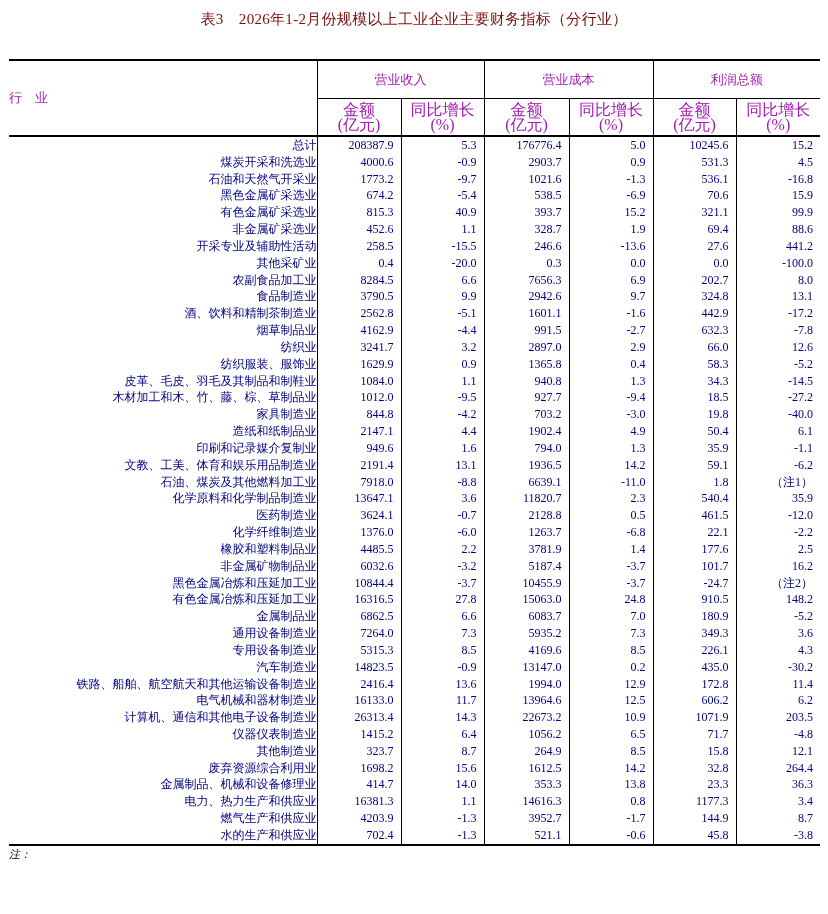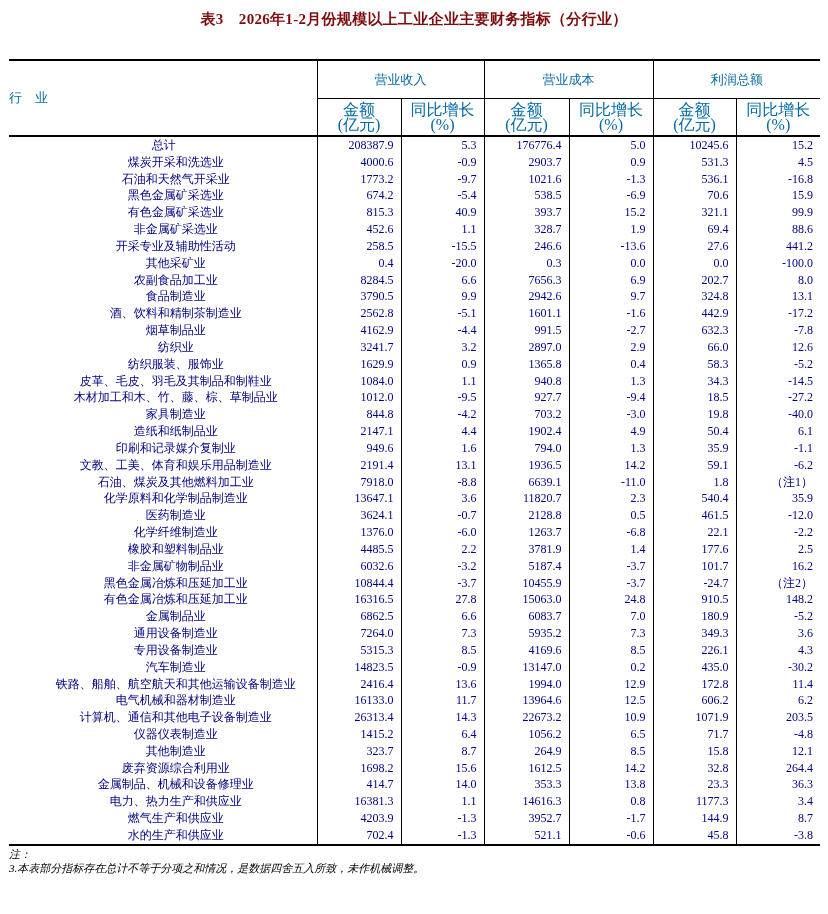--- a/index.html
+++ b/index.html
@@ -2,47 +2,47 @@
 <html><head>
 <meta charset="utf-8">
 <style>
   html,body{margin:0;padding:0;background:#ffffff;}
   .page{
     width:828px;height:914px;background:#ffffff;overflow:hidden;
     font-family:"Liberation Serif","DejaVu Serif",serif;
     position:relative;
   }
   .title{
-    padding-top:10px;text-align:center;font-size:15px;font-weight:bold;
+    padding-top:10px;text-align:center;font-size:15px;font-weight:normal;
     color:#7e0d0d;white-space:pre;letter-spacing:0.3px;
   }
   table.fin{
     border-collapse:collapse;table-layout:fixed;
     margin:30px 0 0 9px;width:811px;
     border-top:2px solid #000;border-bottom:2px solid #000;
   }
-  thead th{font-weight:normal;color:#0369a1;padding:0;}
+  thead th{font-weight:normal;color:#a21caf;padding:0;}
   th.industry-h{
     font-size:13px;text-align:left;vertical-align:middle;
     border-bottom:2px solid #000;white-space:pre;
   }
   th.grp{
     border-left:1px solid #000;border-bottom:1px solid #000;
     height:37px;font-size:13px;text-align:center;vertical-align:middle;
   }
   th.sub{
     border-left:1px solid #000;border-bottom:2px solid #000;
     height:36px;font-size:16px;text-align:center;vertical-align:middle;
     white-space:pre-line;line-height:15px;
   }
   tbody td{
     height:16.83px;padding:0;font-size:12px;color:#000080;
     line-height:16.83px;overflow:hidden;white-space:nowrap;
   }
-  td.ind{text-align:center;padding-left:2px;}
+  td.ind{text-align:right;padding-left:2px;}
   td.ind.lvl1{padding-left:26px;}
   td.num{text-align:right;padding-right:7px;border-left:1px solid #000;}
   .notes{
     margin:2px 0 0 9px;font-size:11px;font-style:italic;color:#000;
     line-height:13.8px;
   }
   .notes div{white-space:nowrap;}
 </style>
 </head>
 <body>
@@ -460,16 +460,15 @@
           <td class="num">521.1</td>
           <td class="num">-0.6</td>
           <td class="num">45.8</td>
           <td class="num">-3.8</td>
         </tr>
       </tbody>
   </table>
 
   <div class="notes">
     <div>注：</div>
-    <div>3.本表部分指标存在总计不等于分项之和情况，是数据四舍五入所致，未作机械调整。</div>
   </div>
 
 </div>
 
 </body></html>

